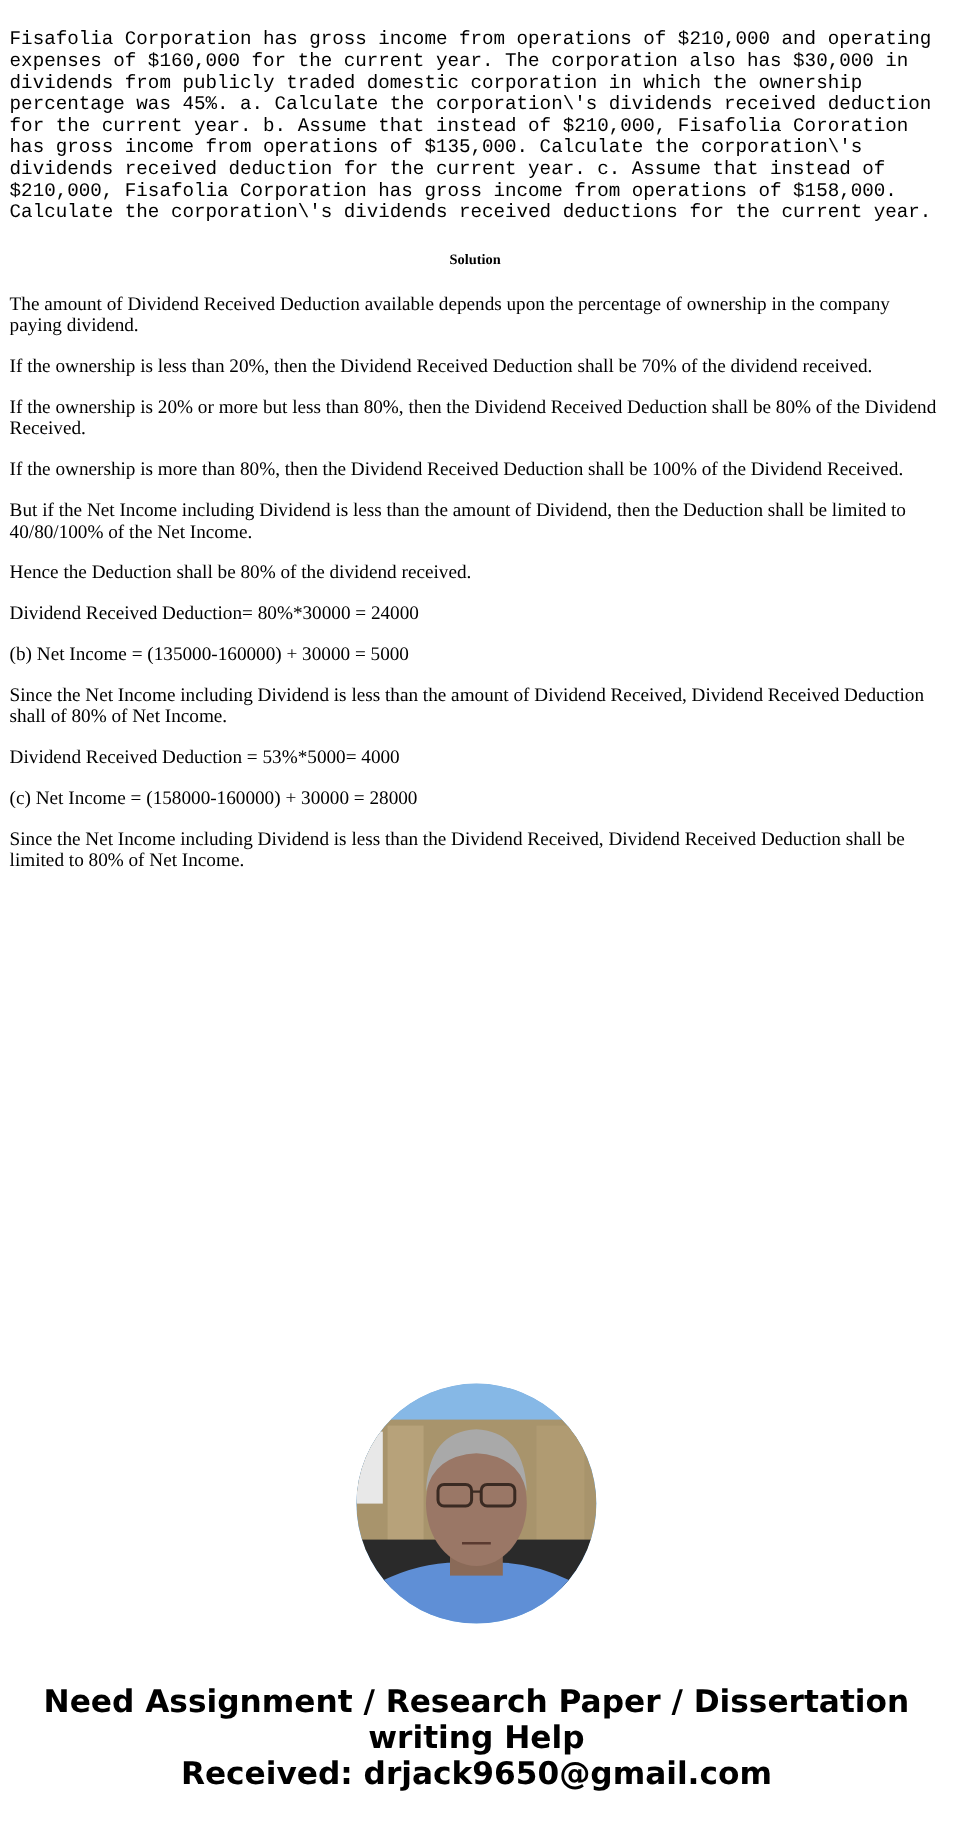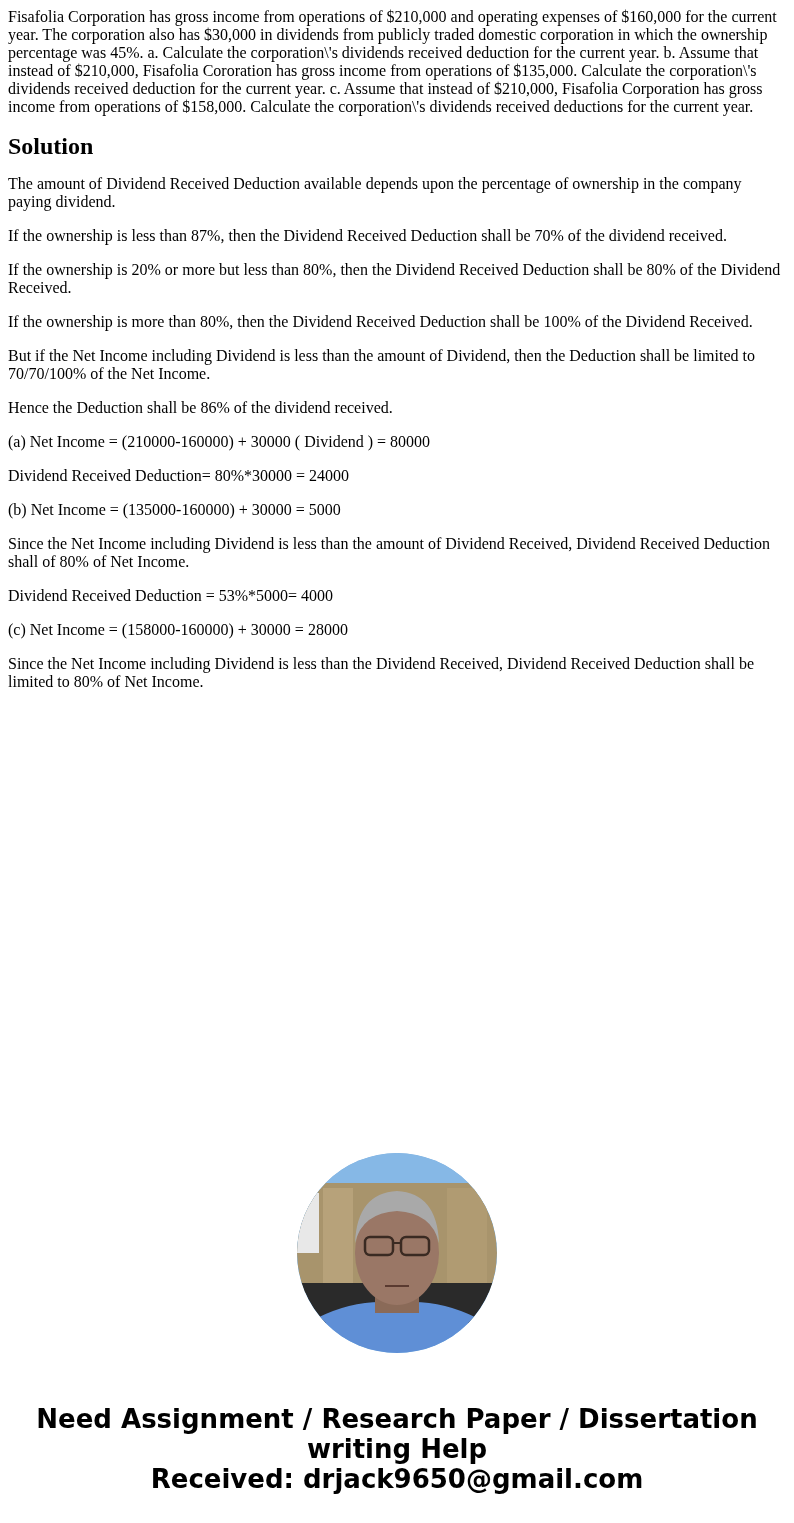--- a/index.html
+++ b/index.html
@@ -12,26 +12,27 @@
       line-height: 18px;
       color: #000;
       overflow: hidden;
     }
     .content {
       position: absolute;
       left: 8px;
       top: 8px;
       width: 776px;
     }
-    .question { margin: 0 0 0 0; }
+    .question { margin: 16px 0 0 0; font-family: Liberation Mono, monospace; }
     h3.solution-heading {
-      font-size: 24px;
+      font-size: 12px;
       font-weight: bold;
       margin: 19px 0 18px 0;
       line-height: 22px;
+      text-align: center;
     }
     p { margin: 12px 0 16px 0; }
     .avatar {
       position: absolute;
       left: 297px;
       top: 1153px;
       width: 200px;
       height: 200px;
       border-radius: 50%;
       overflow: hidden;
@@ -52,26 +53,25 @@
   </style>
 </head>
 <body>
 
 <div class="content">
   <div class="question">Fisafolia Corporation has gross income from operations of $210,000 and operating expenses of $160,000 for the current year. The corporation also has $30,000 in dividends from publicly traded domestic corporation in which the ownership percentage was 45%. a. Calculate the corporation\'s dividends received deduction for the current year. b. Assume that instead of $210,000, Fisafolia Cororation has gross income from operations of $135,000. Calculate the corporation\'s dividends received deduction for the current year. c. Assume that instead of $210,000, Fisafolia Corporation has gross income from operations of $158,000. Calculate the corporation\'s dividends received deductions for the current year.</div>
 
   <h3 class="solution-heading">Solution</h3>
 
   <p>The amount of Dividend Received Deduction available depends upon the percentage of ownership in the company paying dividend.</p>
-  <p>If the ownership is less than 87%, then the Dividend Received Deduction shall be 70% of the dividend received.</p>
+  <p>If the ownership is less than 20%, then the Dividend Received Deduction shall be 70% of the dividend received.</p>
   <p>If the ownership is 20% or more but less than 80%, then the Dividend Received Deduction shall be 80% of the Dividend Received.</p>
   <p>If the ownership is more than 80%, then the Dividend Received Deduction shall be 100% of the Dividend Received.</p>
-  <p>But if the Net Income including Dividend is less than the amount of Dividend, then the Deduction shall be limited to 70/70/100% of the Net Income.</p>
-  <p>Hence the Deduction shall be 86% of the dividend received.</p>
-  <p>(a) Net Income = (210000-160000) + 30000 ( Dividend ) = 80000</p>
+  <p>But if the Net Income including Dividend is less than the amount of Dividend, then the Deduction shall be limited to 40/80/100% of the Net Income.</p>
+  <p>Hence the Deduction shall be 80% of the dividend received.</p>
   <p>Dividend Received Deduction= 80%*30000 = 24000</p>
   <p>(b) Net Income = (135000-160000) + 30000 = 5000</p>
   <p>Since the Net Income including Dividend is less than the amount of Dividend Received, Dividend Received Deduction shall of 80% of Net Income.</p>
   <p>Dividend Received Deduction = 53%*5000= 4000</p>
   <p>(c) Net Income = (158000-160000) + 30000 = 28000</p>
   <p>Since the Net Income including Dividend is less than the Dividend Received, Dividend Received Deduction shall be limited to 80% of Net Income.</p>
 </div>
 
 <div class="avatar">
   <svg width="200" height="200" viewBox="0 0 200 200">

